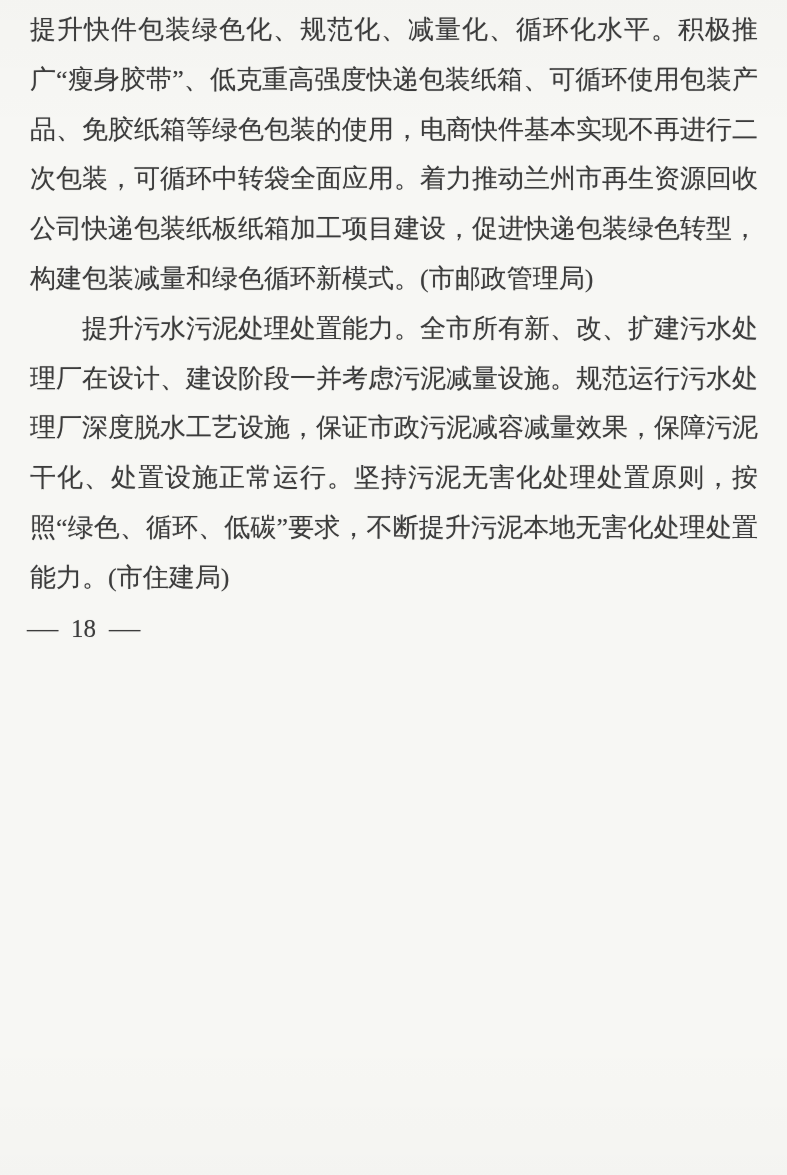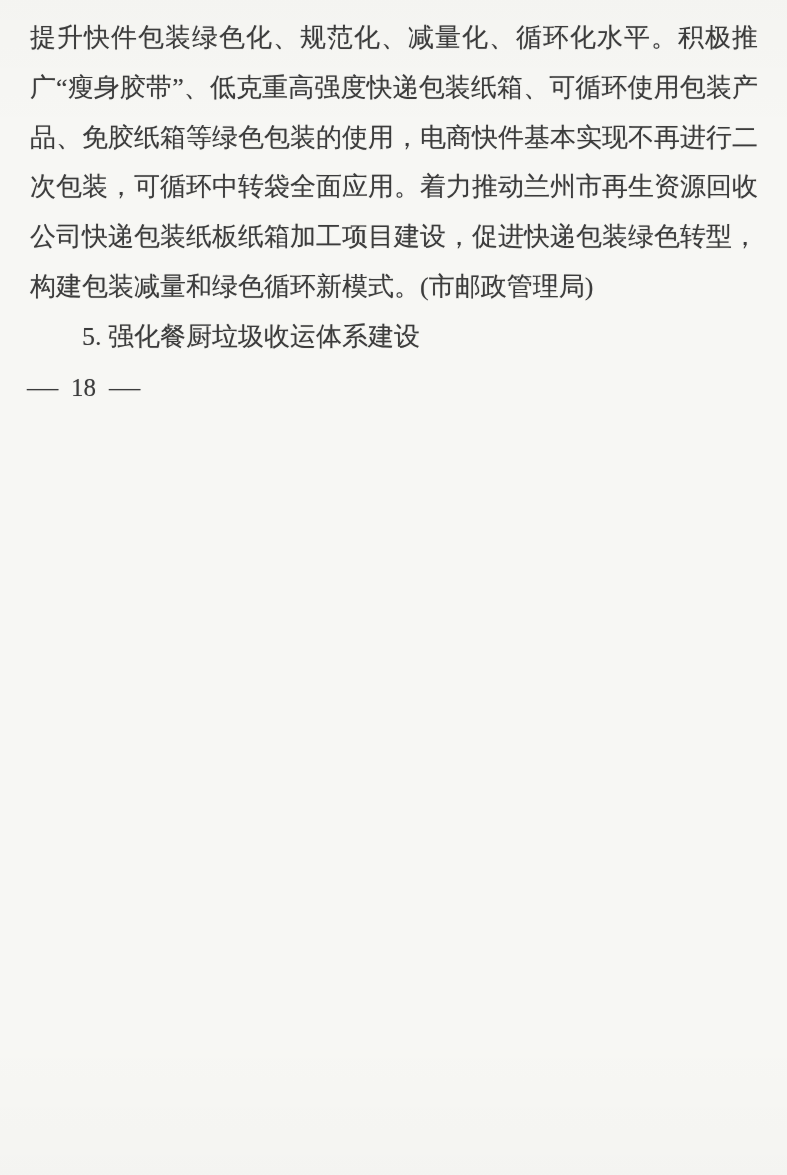--- a/index.html
+++ b/index.html
@@ -7,21 +7,21 @@
     padding: 0;
     width: 787px;
     height: 1175px;
     background: #f7f7f4;
     overflow: hidden;
   }
   .page {
     box-sizing: border-box;
     width: 787px;
     height: 1175px;
-    padding: 13px 29px 0 30px;
+    padding: 5px 29px 0 30px;
     font-family: "Liberation Serif", "DejaVu Serif", serif;
     font-size: 26px;
     line-height: 49.8px;
     color: #3c3c3c;
     background:
       linear-gradient(180deg, rgba(0,0,0,0.012) 0%, rgba(0,0,0,0) 12%, rgba(0,0,0,0) 88%, rgba(0,0,0,0.012) 100%),
       #f7f7f4;
   }
   .para {
     margin: 0;
@@ -49,23 +49,23 @@
   }
 </style>
 </head>
 <body>
 
 <div class="page">
 
   <p class="para">提升快件包装绿色化、规范化、减量化、循环化水平。积极推广“瘦身胶带”、低克重高强度快递包装纸箱、可循环使用包装产品、免胶纸箱等绿色包装的使用，电商快件基本实现不再进行二次包装，可循环中转袋全面应用。着力推动兰州市再生资源回收公司快递包装纸板纸箱加工项目建设，促进快递包装绿色转型，构建包装减量和绿色循环新模式。(市邮政管理局)</p>
 
 
+  <p class="para indent">提升污水污泥处理处置能力。全市所有新、改、扩建污水处理厂在设计、建设阶段一并考虑污泥减量设施。规范运行污水处理厂深度脱水工艺设施，保证市政污泥减容减量效果，保障污泥干化、处置设施正常运行。坚持污泥无害化处理处置原则，按照“绿色、循环、低碳”要求，不断提升污泥本地无害化处理处置能力。(市住建局)</p>
 
 
-  <p class="para indent">5. 强化餐厨垃圾收运体系建设</p>
 
   <div class="footer">
     <span class="dash">—</span>
     <span class="num">18</span>
     <span class="dash">—</span>
   </div>
 
 </div>
 
 </body></html>

